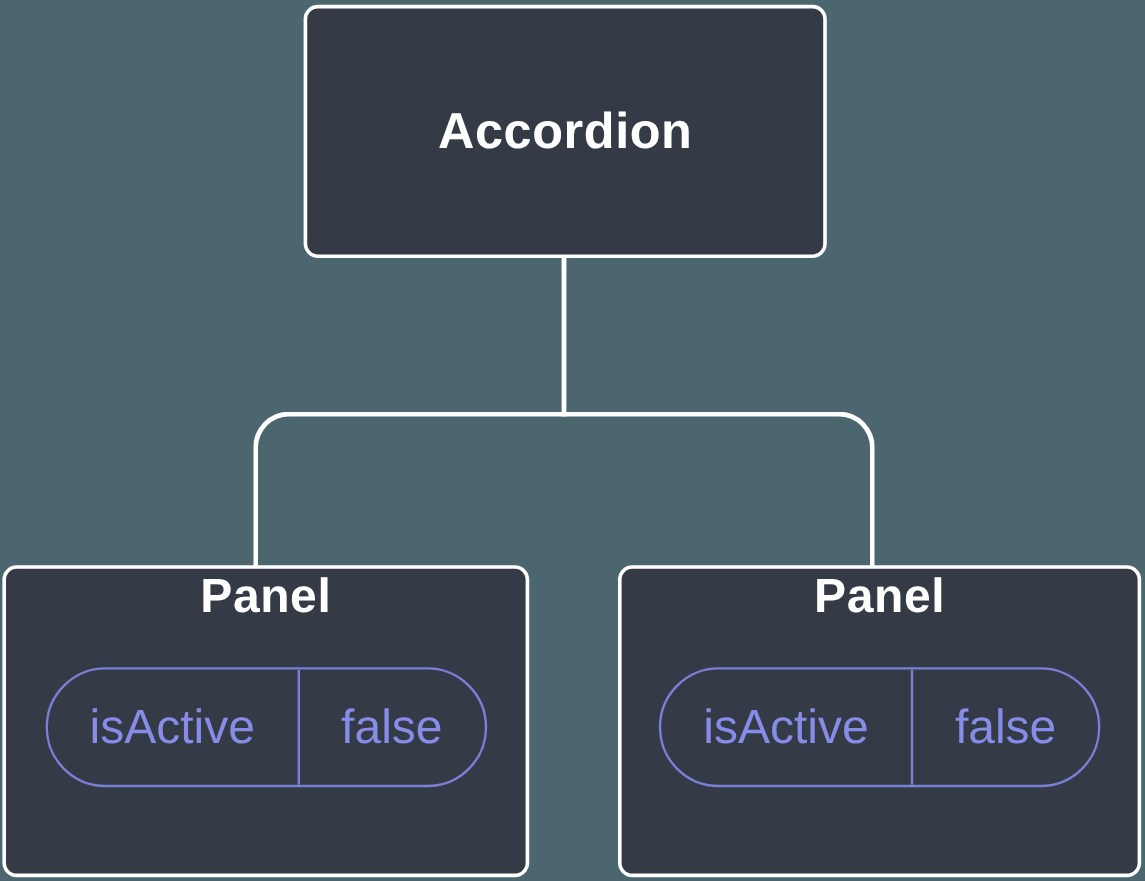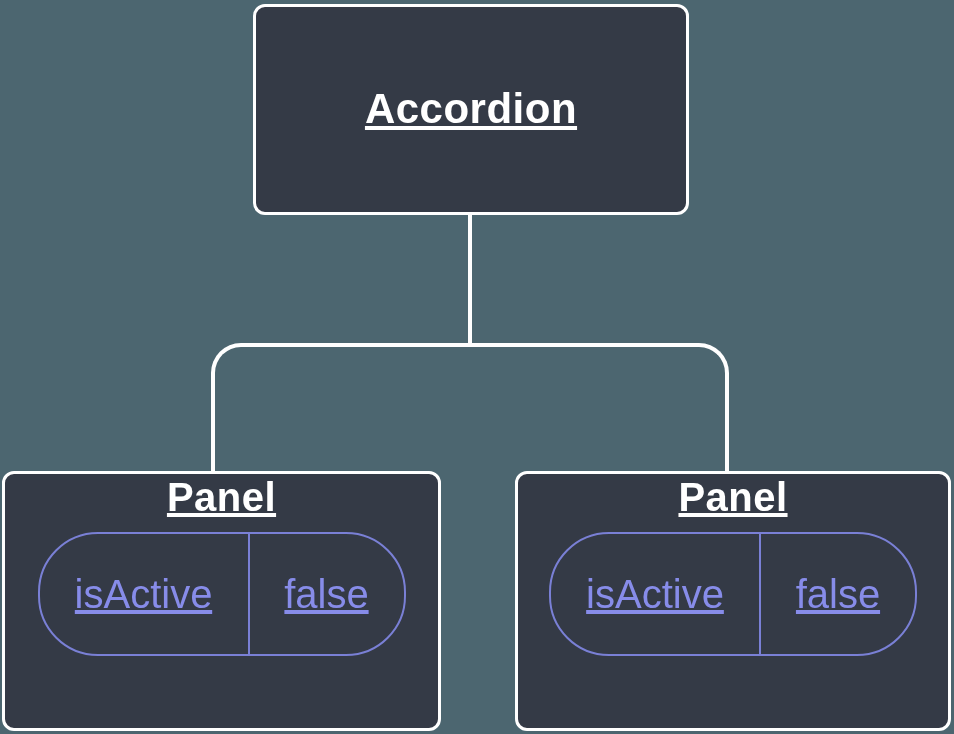--- a/index.html
+++ b/index.html
@@ -4,21 +4,21 @@
 <style>
   :root {
     --background: #4C6670;
     --node-fill: #343A46;
     --node-border: #FFFFFF;
     --node-text: #FFFFFF;
     --connector: #FFFFFF;
     --pill-border: #7A80D6;
     --pill-text: #878CE9;
   }
-  * { box-sizing: border-box; text-decoration: underline; }
+  * { box-sizing: border-box; }
   html, body {
     margin: 0; padding: 0;
   }
   body {
     width: 954px; height: 734px;
     background: var(--background);
     font-family: "Liberation Sans", sans-serif;
     overflow: hidden;
   }
   .diagram {
@@ -69,26 +69,27 @@
   .node-panel-left  { left: 2px;   width: 439px; }
   .node-panel-right { left: 515px; width: 436px; }
   .panel-label {
     color: var(--node-text);
     font-size: 40px;
     font-weight: 600;
     line-height: 46px;
     letter-spacing: 0.5px;
   }
   .state-pill {
-    margin-top: 12px;
-    width: 368px; height: 124px;
+    margin-top: 36px;
+    width: 368px; height: 100px;
     border: 2.5px solid var(--pill-border);
     border-radius: 60px;
     display: flex;
     overflow: hidden;
+    justify-content: flex-end;
   }
   .state-cell {
     display: flex; align-items: center; justify-content: center;
     color: var(--pill-text);
     font-size: 40px;
     font-weight: 400;
   }
   .state-name {
     width: 57.7%;
     border-right: 2.5px solid var(--pill-border);

